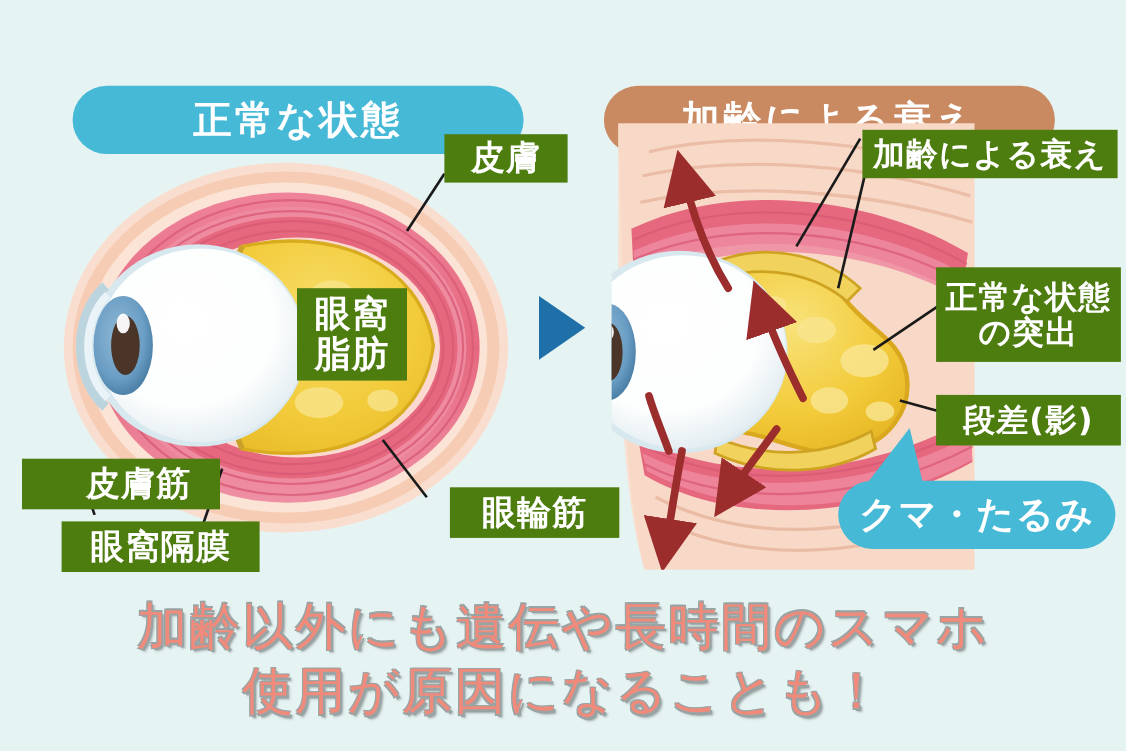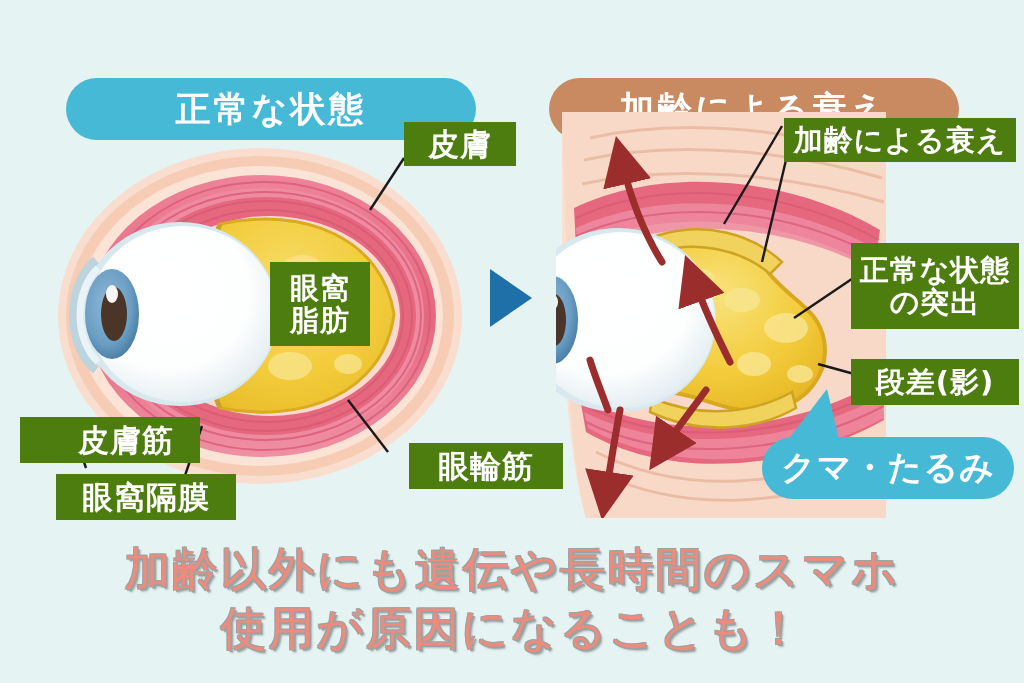--- a/index.html
+++ b/index.html
@@ -33,21 +33,21 @@
     color:#ffffff;
     font-weight:bold;
     display:flex;align-items:center;justify-content:center;
     text-align:center;
     line-height:1.12;
     letter-spacing:1px;
     white-space:pre-line;
     z-index:40;
   }
   #lbl-skin      {left:404px;top:122px;width:112px;height:44px;font-size:31px;}
-  #lbl-orbitalfat{left:270px;top:262px;width:100px;height:84px;font-size:29px;}
+  #lbl-orbitalfat{left:270px;top:262px;width:100px;height:84px;font-size:33px;}
   #lbl-skinmuscle{left:20px; top:417px;width:148px;height:46px;font-size:31px;padding-left:32px;}
   #lbl-septum    {left:56px; top:474px;width:180px;height:46px;font-size:31px;}
   #lbl-orbicularis{left:364px;top:443px;width:154px;height:46px;font-size:31px;margin-left:45px;}
   #lbl-support   {left:784px;top:118px;width:232px;height:44px;font-size:29px;}
   #lbl-protrusion{left:851px;top:243px;width:168px;height:86px;font-size:29px;}
   #lbl-step      {left:851px;top:359px;width:168px;height:46px;font-size:29px;}
 
   
   #bubble{
     position:absolute;left:762px;top:437px;width:252px;height:62px;

